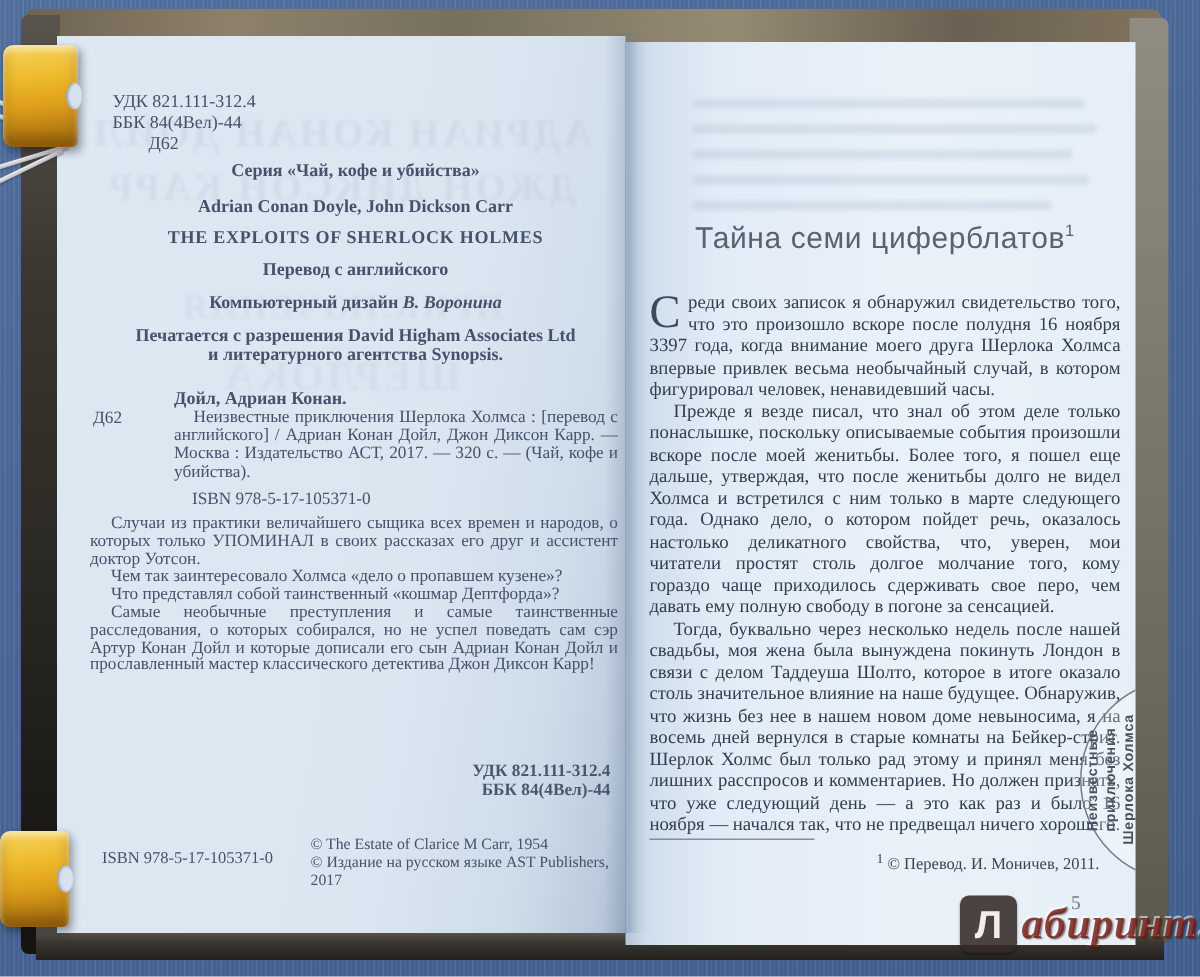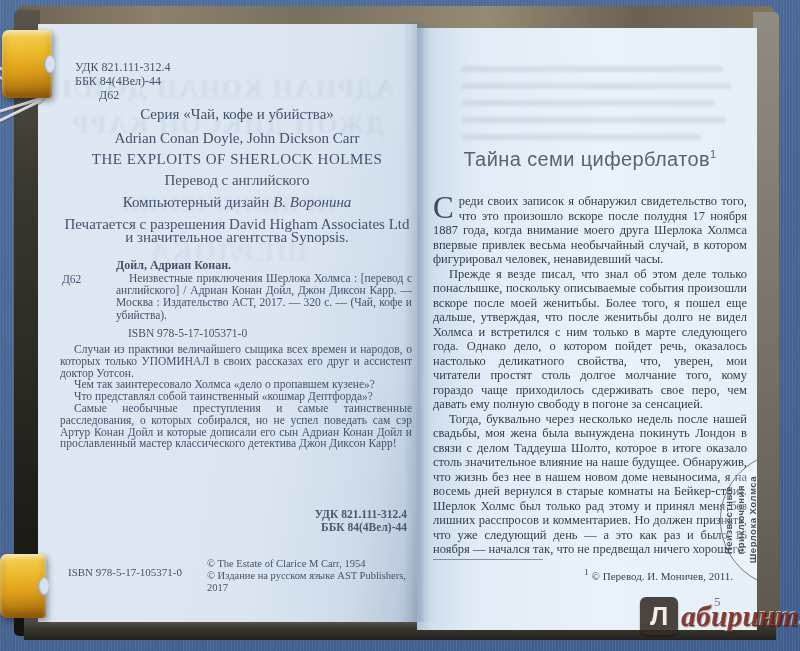--- a/index.html
+++ b/index.html
@@ -24,21 +24,21 @@
   .page-left{left:38px;top:24px;width:379px;height:598px;
     background:linear-gradient(100deg,#dde8f2 0%,#dbe6f1 62%,#cedcea 84%,#bccbdd 95%,#a9bacf 100%);
     color:#44526b;}
   .page-right{left:417px;top:28px;width:340px;height:602px;overflow:hidden;
     background:linear-gradient(90deg,#b3c4d7 0%,#cfdeec 4%,#e2ecf6 18%,#e9f1f9 55%,#e6eff7 100%);
     color:#323e50;}
   .gutter{left:403px;top:22px;width:32px;height:600px;pointer-events:none;
     background:linear-gradient(90deg,rgba(70,95,125,0) 0%,rgba(70,95,125,0.18) 40%,rgba(95,120,150,0.28) 52%,rgba(70,95,125,0.06) 70%,rgba(70,95,125,0) 100%);}
   .lp-top{left:37px;top:36px;font-size:12px;line-height:14px;}
   .lp-code{margin-left:24px;}
-  .lp-cline{left:24px;width:350px;text-align:center;font-size:15px;white-space:nowrap;}
+  .lp-cline{left:24px;width:350px;text-align:center;font-size:12px;white-space:nowrap;font-weight:bold;}
   .lp-bib-author{left:78px;top:234px;font-weight:bold;font-size:12px;}
   .lp-bib-code{left:24px;top:249px;font-size:11.5px;}
   .lp-bib-entry{left:78px;top:248px;width:296px;font-size:11.5px;line-height:12.2px;text-align:justify;text-indent:13px;}
   .lp-isbn-mid{left:90px;top:303px;font-size:11.5px;}
   .lp-annotation{left:22px;top:320px;width:352px;font-size:11.5px;line-height:11.8px;text-align:justify;}
   .lp-annotation p{margin:0;text-indent:14px;}
   .lp-udk-b{right:10px;top:484px;text-align:right;font-size:11.5px;line-height:13px;font-weight:bold;color:#4a586f;}
   .lp-isbn-b{left:30px;top:542px;font-size:11px;}
   .lp-copy{left:152px;top:534px;font-size:10.5px;line-height:12px;margin-left:17px;}
   .ghost{width:100%;text-align:center;transform:scaleX(-1);font-weight:bold;letter-spacing:2px;
@@ -105,21 +105,21 @@
 
   <div class="abs lp-cline" style="top:82px;">Серия «Чай, кофе и убийства»</div>
   <div class="abs lp-cline" style="top:106px;">Adrian Conan Doyle, John Dickson Carr</div>
   <div class="abs lp-cline" style="top:148px;">Перевод с английского</div>
   <div class="abs lp-cline" style="top:127px;letter-spacing:0.5px;">THE EXPLOITS OF SHERLOCK HOLMES</div>
   <div class="abs lp-cline" style="top:170px;">
     <span>Компьютерный дизайн</span>
     <span style="font-style:italic;">В. Воронина</span>
   </div>
   <div class="abs lp-cline" style="top:192px;">Печатается с разрешения David Higham Associates Ltd</div>
-  <div class="abs lp-cline" style="top:205px;">и значительное агентства Synopsis.</div>
+  <div class="abs lp-cline" style="top:205px;">и литературного агентства Synopsis.</div>
 
   <div class="abs lp-bib-author">Дойл, Адриан Конан.</div>
   <div class="abs lp-bib-code">Д62</div>
   <div class="abs lp-bib-entry">Неизвестные приключения Шерлока Холмса : [перевод с английского] / Адриан Конан Дойл, Джон Диксон Карр. — Москва : Издательство АСТ, 2017. — 320 с. — (Чай, кофе и убийства).</div>
   <div class="abs lp-isbn-mid">ISBN 978-5-17-105371-0</div>
 
   <div class="abs lp-annotation">
     <p>Случаи из практики величайшего сыщика всех времен и народов, о которых только УПОМИНАЛ в своих рассказах его друг и ассистент доктор Уотсон.</p>
     <p>Чем так заинтересовало Холмса «дело о пропавшем кузене»?</p>
     <p>Что представлял собой таинственный «кошмар Дептфорда»?</p>
@@ -145,21 +145,21 @@
     <div style="width:93%;"></div>
     <div style="width:97%;"></div>
     <div style="width:88%;"></div>
   </div>
 
   <div class="abs rp-title">
     <span>Тайна семи циферблатов</span><sup>1</sup>
   </div>
 
   <div class="abs rp-body">
-    <p class="first"><span class="dropcap">С</span><span>реди своих записок я обнаружил свидетельство того, что это произошло вскоре после полудня 17 ноября 1887 года, когда внимание моего друга Шерлока Холмса впервые привлек весьма необычайный случай, в котором фигурировал человек, ненавидевший часы.</span></p>
+    <p class="first"><span class="dropcap">С</span><span>реди своих записок я обнаружил свидетельство того, что это произошло вскоре после полудня 16 ноября 3397 года, когда внимание моего друга Шерлока Холмса впервые привлек весьма необычайный случай, в котором фигурировал человек, ненавидевший часы.</span></p>
     <p>Прежде я везде писал, что знал об этом деле только понаслышке, поскольку описываемые события произошли вскоре после моей женитьбы. Более того, я пошел еще дальше, утверждая, что после женитьбы долго не видел Холмса и встретился с ним только в марте следующего года. Однако дело, о котором пойдет речь, оказалось настолько деликатного свойства, что, уверен, мои читатели простят столь долгое молчание того, кому гораздо чаще приходилось сдерживать свое перо, чем давать ему полную свободу в погоне за сенсацией.</p>
     <p>Тогда, буквально через несколько недель после нашей свадьбы, моя жена была вынуждена покинуть Лондон в связи с делом Таддеуша Шолто, которое в итоге оказало столь значительное влияние на наше будущее. Обнаружив, что жизнь без нее в нашем новом доме невыносима, я на восемь дней вернулся в старые комнаты на Бейкер-стрит. Шерлок Холмс был только рад этому и принял меня без лишних расспросов и комментариев. Но должен признать, что уже следующий день — а это как раз и было 16 ноября — начался так, что не предвещал ничего хорошего.</p>
   </div>
 
   <div class="abs rp-footnote">
     <div class="fn-rule"></div>
     <div class="fn-text"><sup>1</sup><span> © Перевод. И. Моничев, 2011.</span></div>
   </div>
 
   <div class="abs tab-circle"></div>

